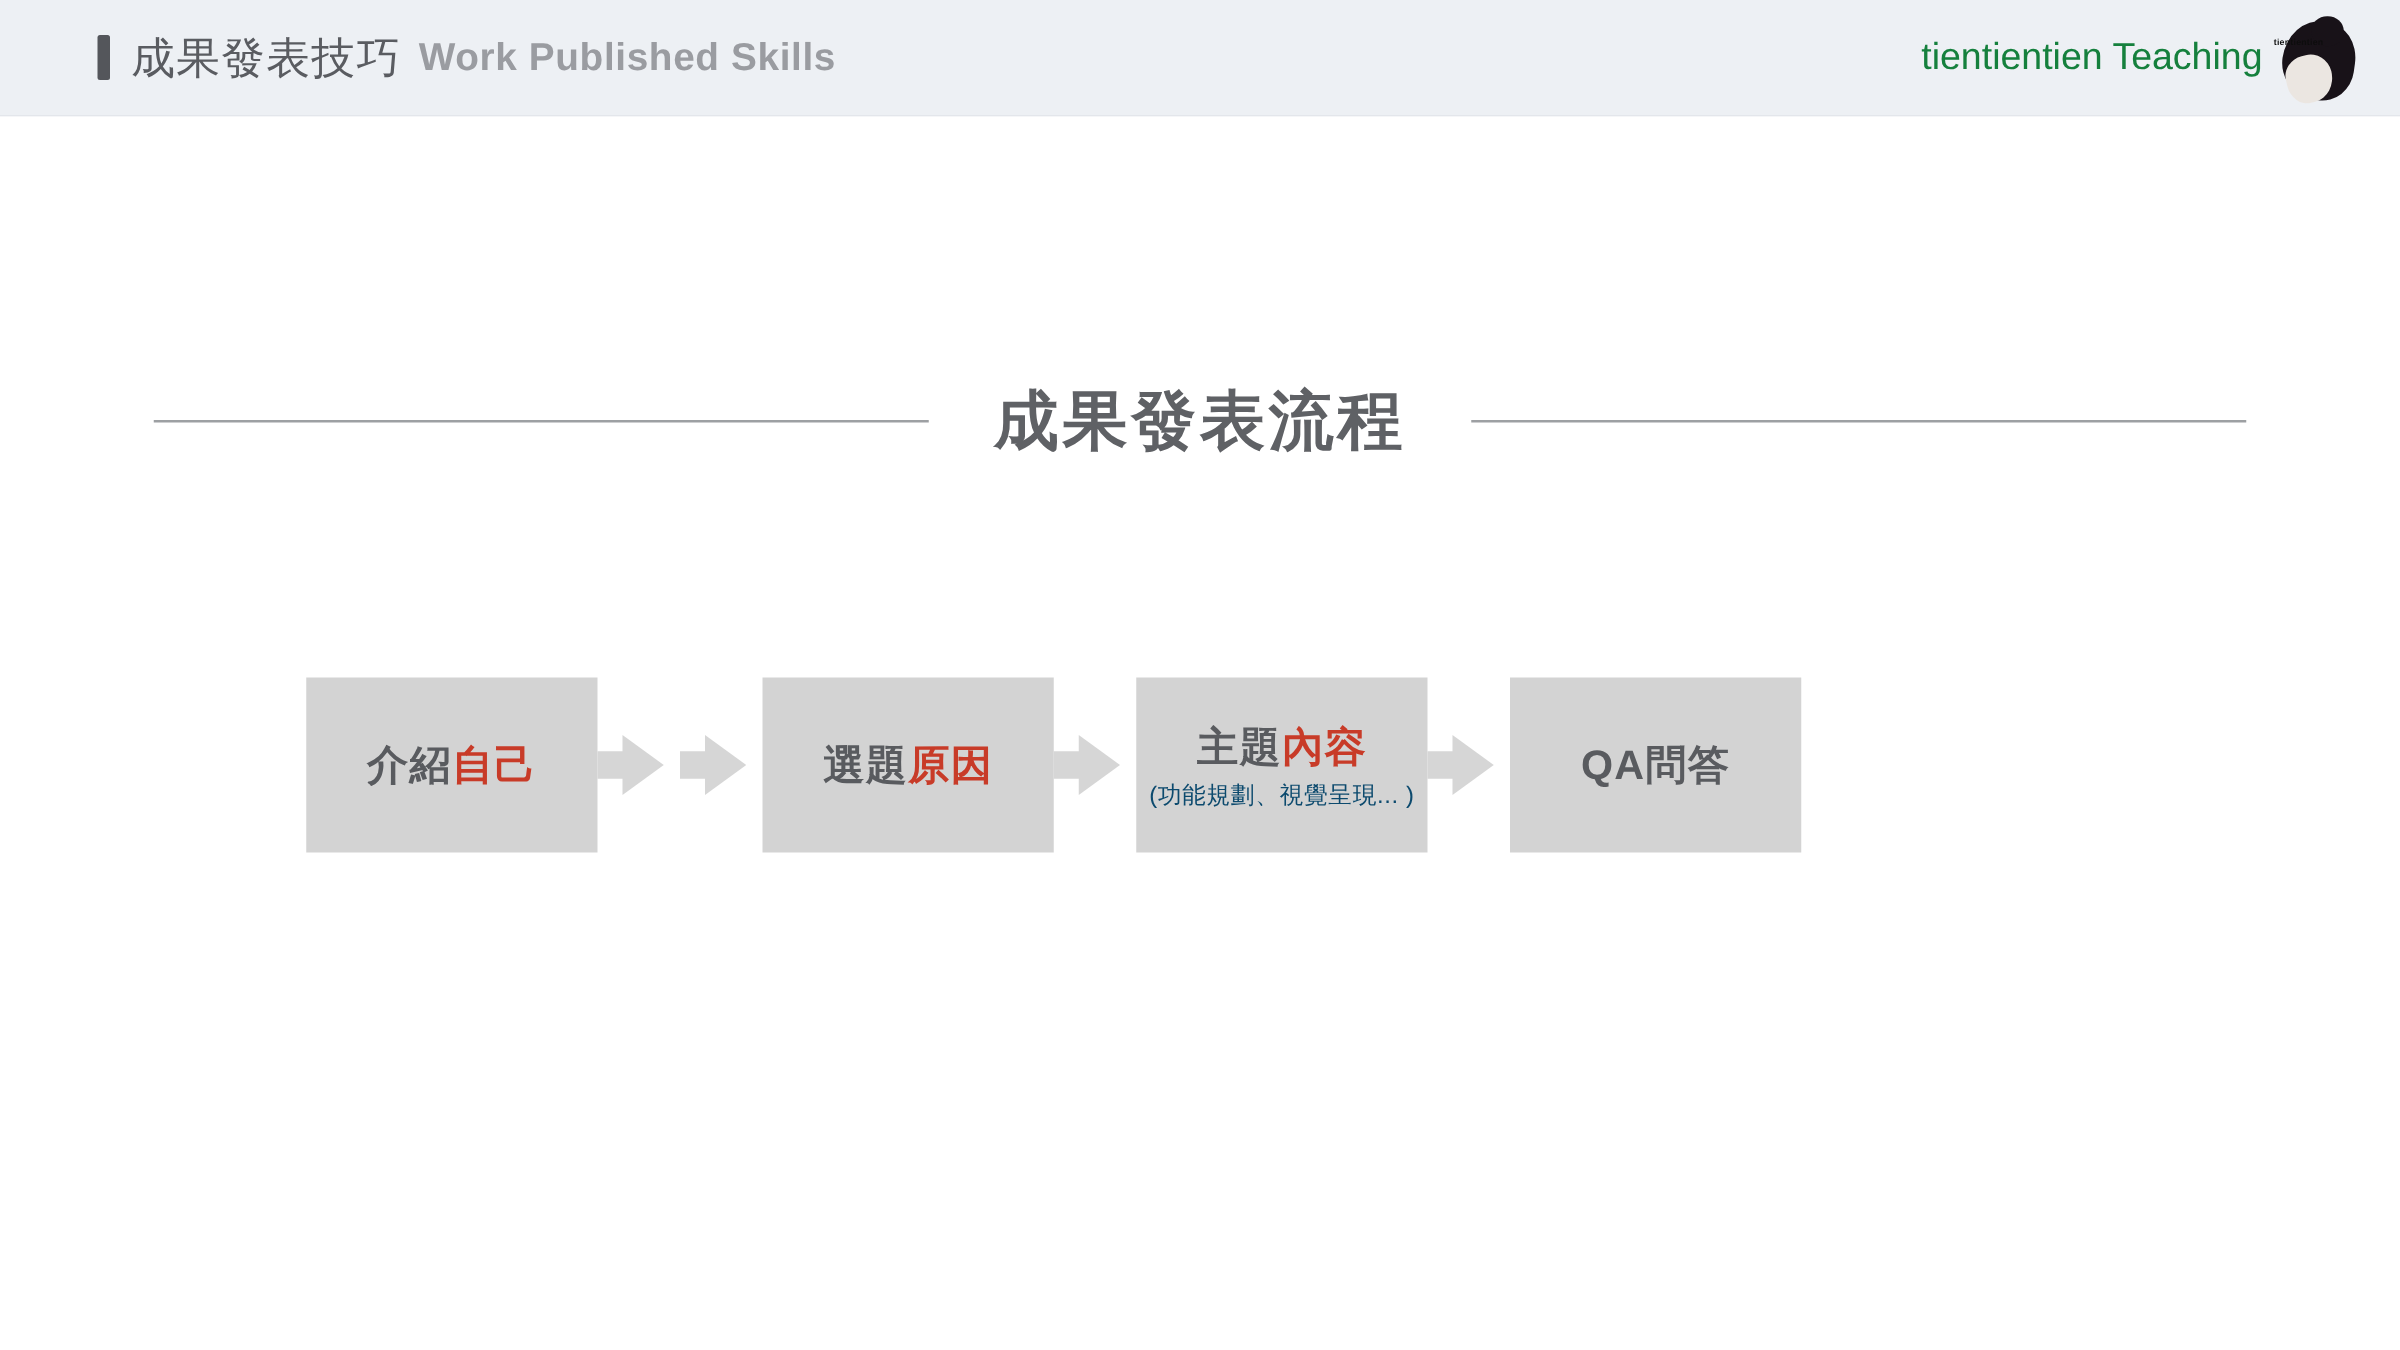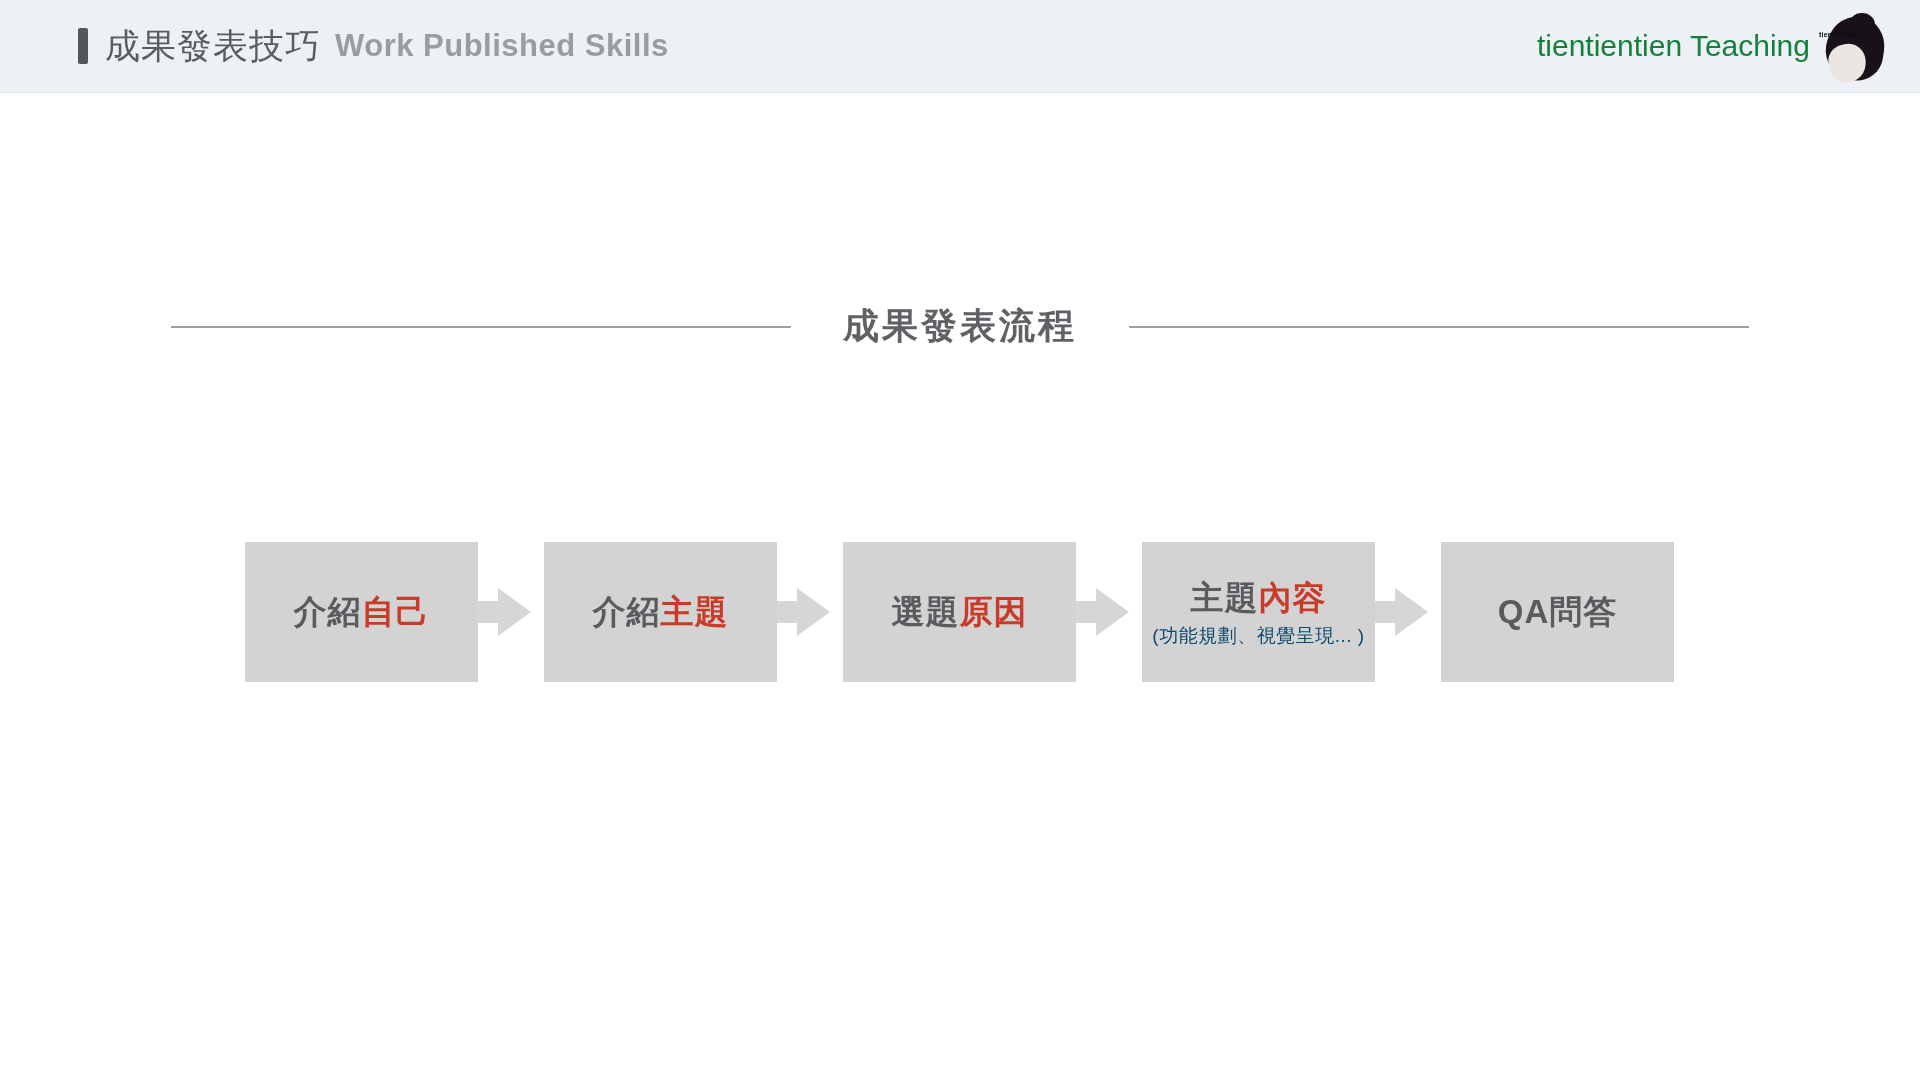--- a/index.html
+++ b/index.html
@@ -123,21 +123,21 @@
     display: flex;
     align-items: center;
     justify-content: center;
   }
   .title-line {
     width: 620px;
     height: 0;
     border-top: 2px solid #9da0a3;
   }
   .section-title {
-    font-size: 36px;
+    font-size: 52px;
     font-weight: 700;
     color: #5f6165;
     letter-spacing: 3px;
     margin: 0 52px;
     white-space: nowrap;
   }
 
   
   .flow {
     position: absolute;
@@ -225,23 +225,20 @@
 
     <div class="step-box">
       <div class="step-label"><span>介紹</span><span class="hl">自己</span></div>
     </div>
 
     <div class="arrow">
       <div class="arrow-stem"></div>
       <div class="arrow-head"></div>
     </div>
 
-    <div class="step-box">
-      <div class="step-label"><span>介紹</span><span class="hl">主題</span></div>
-    </div>
 
     <div class="arrow">
       <div class="arrow-stem"></div>
       <div class="arrow-head"></div>
     </div>
 
     <div class="step-box">
       <div class="step-label"><span>選題</span><span class="hl">原因</span></div>
     </div>
 

